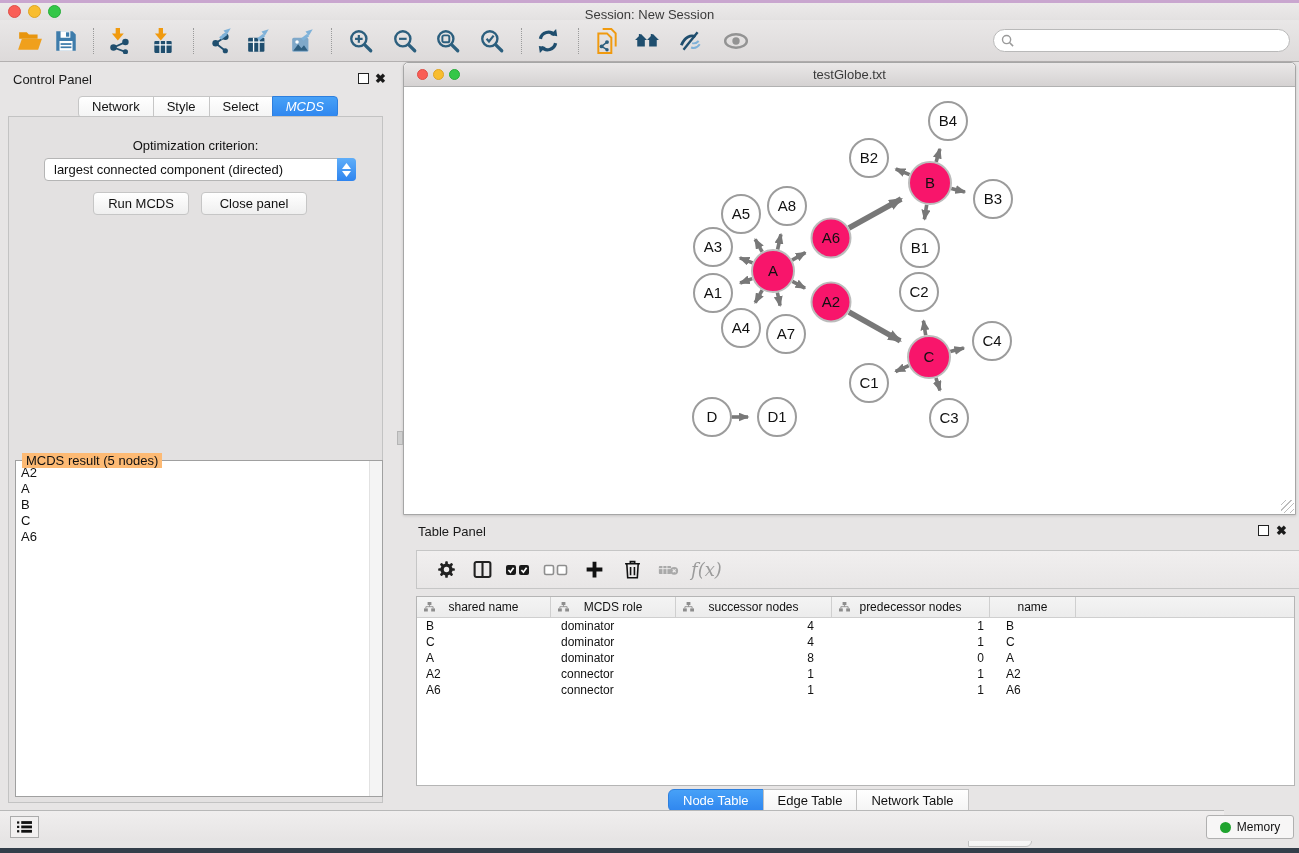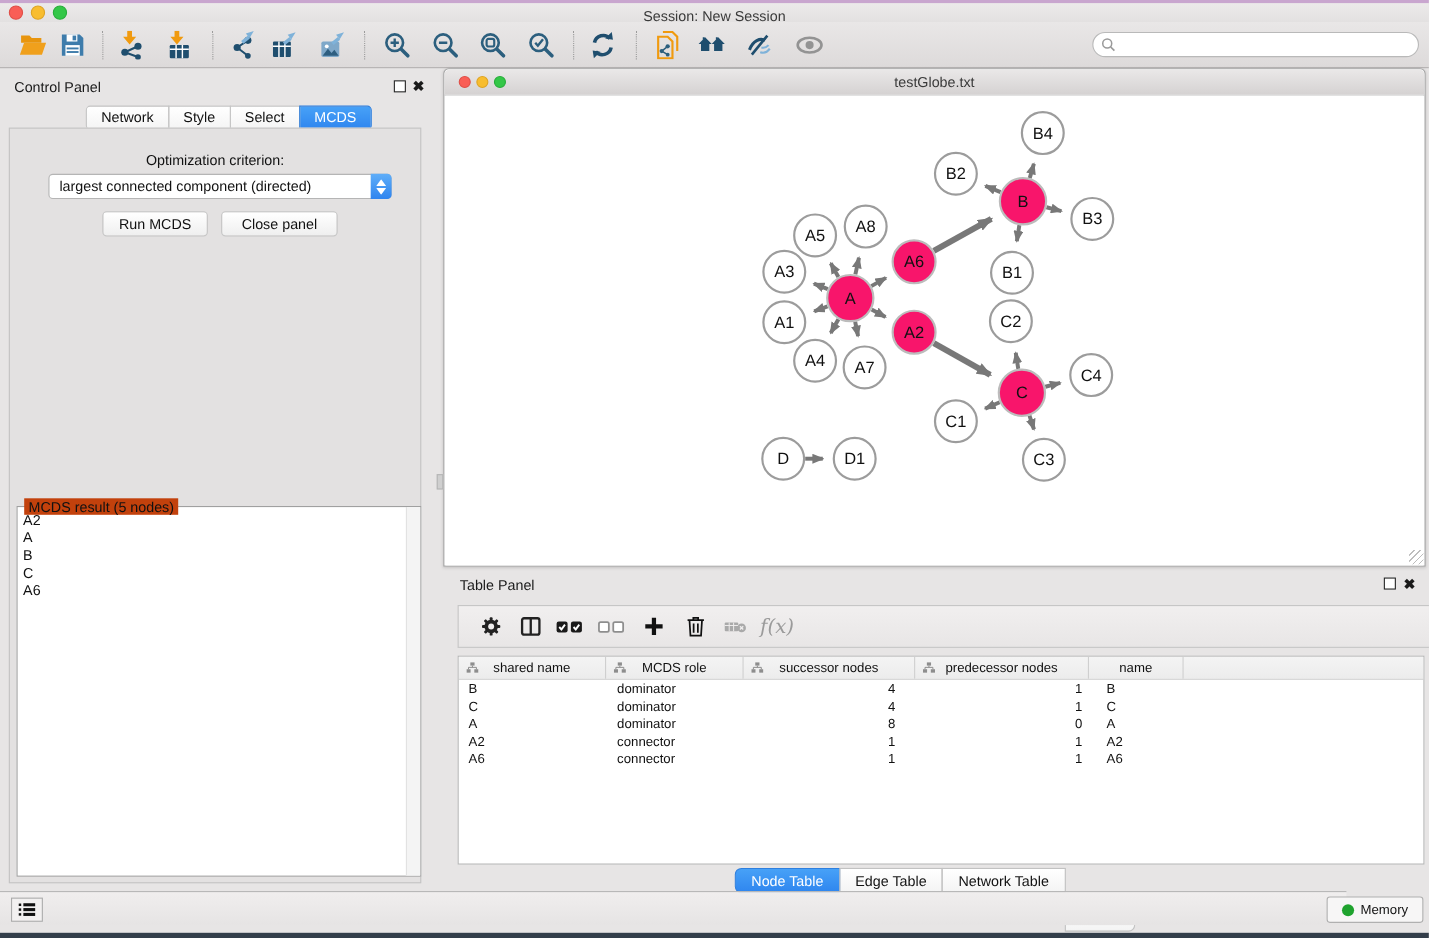--- a/index.html
+++ b/index.html
@@ -23,32 +23,32 @@
   #search-box { left:993px; top:9px; width:297px; height:23px; background:#FFF; border:1px solid #B9B9B9; border-radius:12px; display:flex; align-items:center; padding-left:7px; }
 
   
   #control-panel { left:0; top:65px; width:390px; height:752px; }
   #cp-title { left:13px; top:7px; font-size:13px; color:#1A1A1A; }
   .float-btn { width:11px; height:11px; border:1.5px solid #222; background:#fff; }
   .close-x { font-size:13px; font-weight:bold; color:#1A1A1A; line-height:11px; }
   #cp-tabs { left:78px; top:31px; display:flex; }
   .cp-tab { height:22px; line-height:20px; padding:0 13px; font-size:13px; color:#111; background:linear-gradient(#FFF,#F4F4F4); border:1px solid #C6C6C6; margin-left:-1px; cursor:default; }
   .cp-tab:first-child { border-radius:4px 0 0 4px; margin-left:0; }
-  .cp-tab:last-child { border-radius:0 4px 4px 0; }
+  .cp-tab:last-child { border-radius:0 4px 4px 0;font-style:italic; }
   .cp-tab.active { background:linear-gradient(#47A1F7,#2F86EF); color:#FFF; border-color:#2E7FDE; }
   #cp-box { left:8px; top:51px; width:375px; height:687px; background:#E3E1E1; border:1px solid #C3C3C3; }
   #opt-label { left:0; top:21px; width:100%; text-align:center; font-size:13px; color:#111; }
   #criterion { left:35px; top:41px; width:312px; height:23px; background:#FFF; border:1px solid #B5B5B5; border-radius:4px; display:flex; align-items:center; }
   #criterion .val { flex:1; font-size:13px; color:#111; padding-left:9px; white-space:nowrap; }
   #criterion .stepper { width:19px; height:23px; margin-right:-1px; border-radius:0 4px 4px 0; background:linear-gradient(#5FAEF9,#2E84EF); display:flex; flex-direction:column; align-items:center; justify-content:center; gap:2px; }
   .pbtn { height:23px; background:linear-gradient(#FFF,#EFEFEF); border:1px solid #C6C6C6; border-radius:4px; font-size:13px; color:#111; text-align:center; line-height:21px; }
   #run-btn { left:84px; top:75px; width:96px; }
   #closep-btn { left:192px; top:75px; width:106px; }
   #result-box { left:6px; top:343px; width:368px; height:337px; background:#FFF; border:1px solid #A0A0A0; }
-  #result-legend { left:6px; top:-8px; background:#c2410c; padding:0 4px; font-size:13px; color:#111; }
+  #result-legend { left:6px; top:-8px; background:#fdba74; padding:0 4px; font-size:13px; color:#111; }
   #result-list { left:0; top:4px; width:352px; }
   .result-item { font-size:13px; color:#111; line-height:16px; padding-left:5px; }
   #result-scroll { right:0; top:0; width:13px; height:335px; background:#F4F4F4; border-left:1px solid #E2E2E2; }
 
   
   #net-window { left:403px; top:62px; width:893px; height:453px; background:#FFF; border:1px solid #A6A6A6; border-radius:5px 5px 0 0; box-shadow:0 1px 3px rgba(0,0,0,0.15); }
   #net-titlebar { left:0; top:0; width:100%; height:24px; background:linear-gradient(#EAE8E8,#D5D2D2); border-bottom:1px solid #B1B1B1; border-radius:5px 5px 0 0; }
   .ntl { width:11px; height:11px; border-radius:50%; top:6px; }
   .ntl.red { left:13px; background:#F95E56; border:1px solid #DF4E47; }
   .ntl.yellow { left:29px; background:#F8BD2F; border:1px solid #DFA423; }

